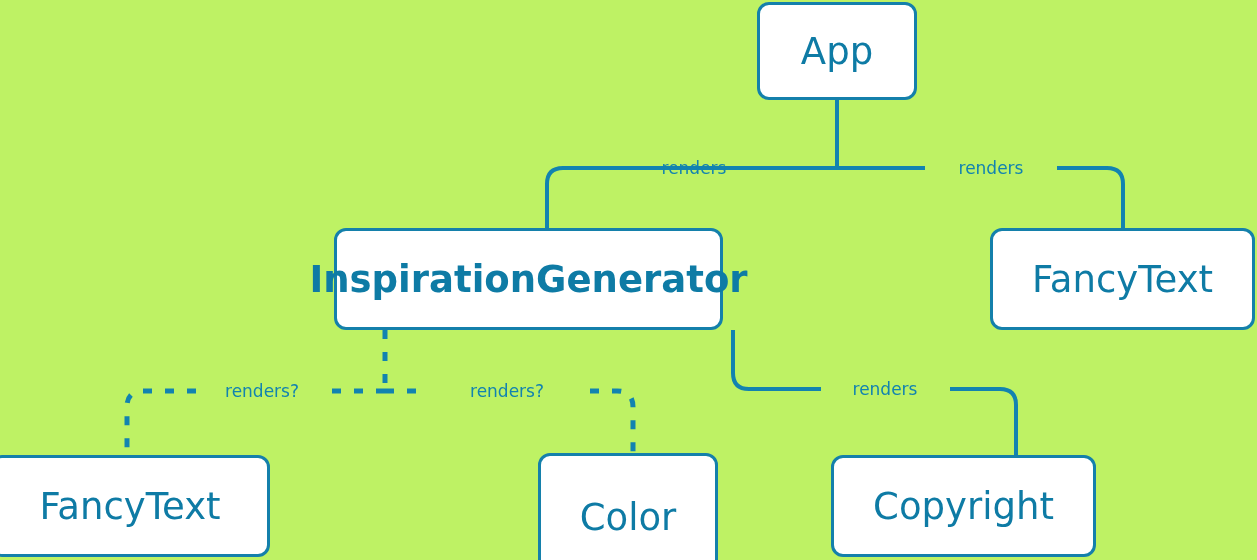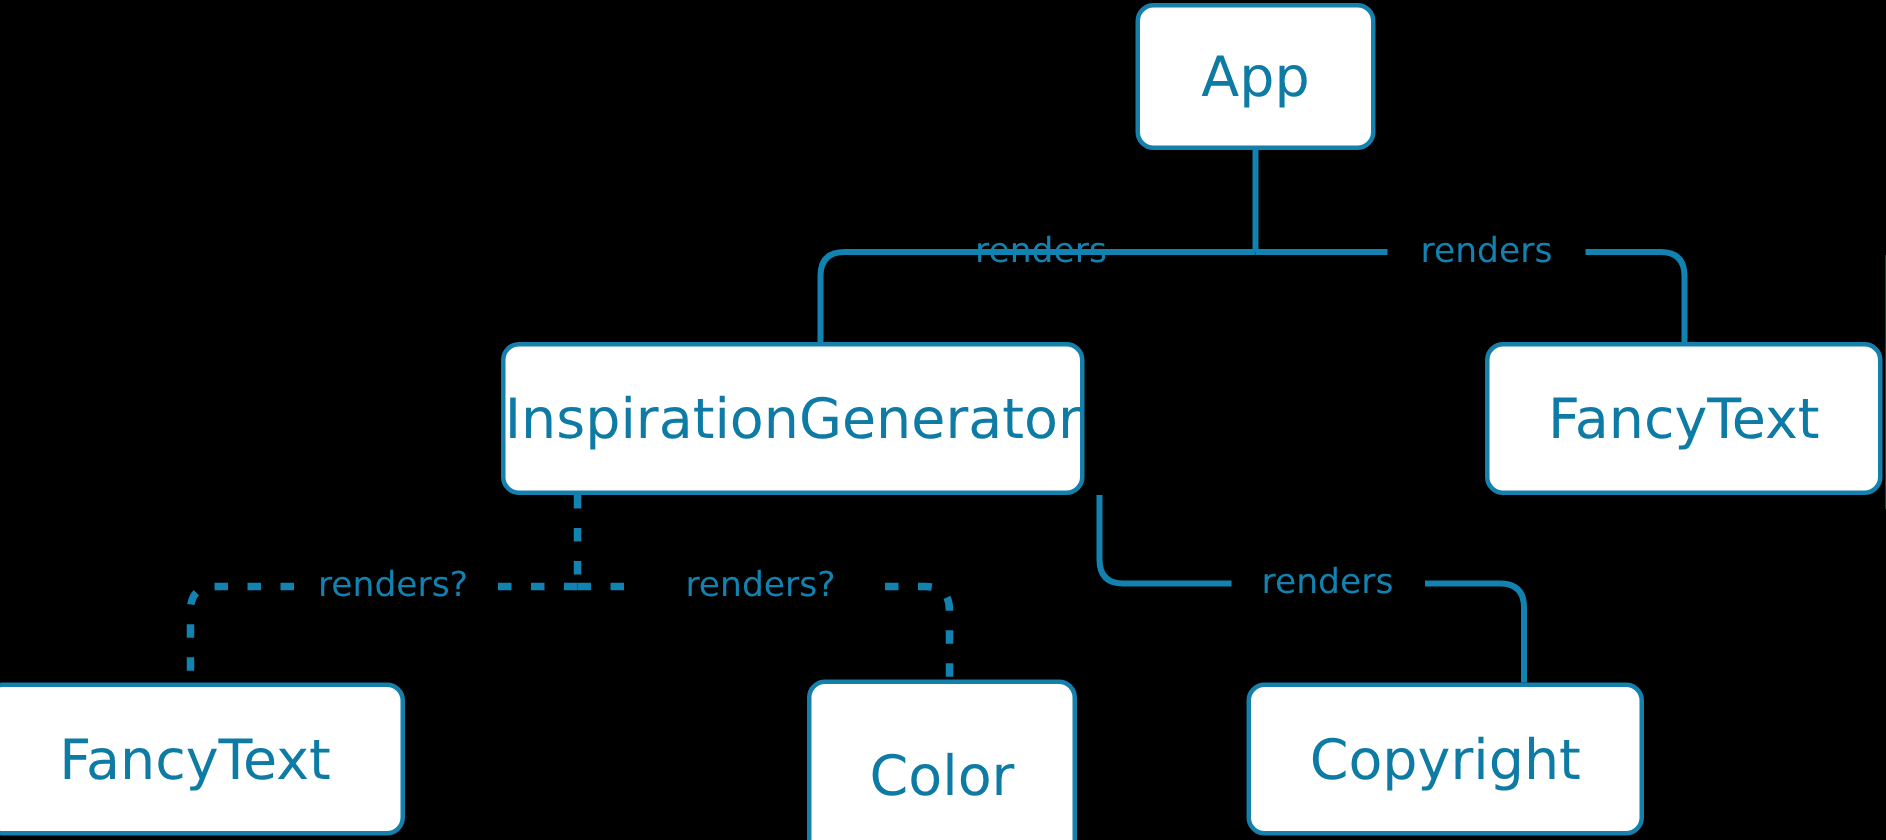--- a/index.html
+++ b/index.html
@@ -4,21 +4,21 @@
 <style>
   html, body {
     margin: 0;
     padding: 0;
     background: #4a7355;
   }
   #diagram-root {
     position: relative;
     width: 1257px;
     height: 560px;
-    background: #000000;
+    background: #bef264;
     overflow: hidden;
     font-family: "DejaVu Sans", sans-serif;
   }
   #edge-layer {
     position: absolute;
     left: 0;
     top: 0;
     width: 1257px;
     height: 560px;
   }
@@ -36,21 +36,21 @@
   .node-label {
     color: #0e7ba5;
     font-size: 37px;
     line-height: 1;
     white-space: nowrap;
     letter-spacing: 0px;
   }
   .edge-label {
     position: absolute;
     color: #1283b0;
-    font-size: 23px;
+    font-size: 17px;
     line-height: 1;
     white-space: nowrap;
     transform: translate(-50%, -50%);
     z-index: 3;
   }
 </style>
 </head>
 <body>
 
 <div id="diagram-root">
@@ -69,21 +69,21 @@
 
     <path d="M 385,391 L 330,391 M 196,391 L 143,391 Q 127,391 127,407 L 127,455" fill="none" stroke="#1283b0" stroke-width="5" stroke-dasharray="9 13" stroke-linecap="butt"></path>
 
     <path d="M 385,391 L 424,391 M 590,391 L 617,391 Q 633,391 633,407 L 633,453" fill="none" stroke="#1283b0" stroke-width="5" stroke-dasharray="9 13" stroke-linecap="butt"></path>
   </svg>
 
   <div class="node" style="left:757px; top:2px; width:160px; height:98px;">
     <span class="node-label">App</span>
   </div>
 
-  <div class="node" style="left:334px; top:228px; width:389px; height:102px;">
+  <div class="node" style="left:334px; top:228px; width:389px; height:102px;font-weight:bold;">
     <span class="node-label">InspirationGenerator</span>
   </div>
 
   <div class="node" style="left:990px; top:228px; width:265px; height:102px;">
     <span class="node-label">FancyText</span>
   </div>
 
   <div class="node" style="left:-10px; top:455px; width:280px; height:102px;">
     <span class="node-label">FancyText</span>
   </div>

